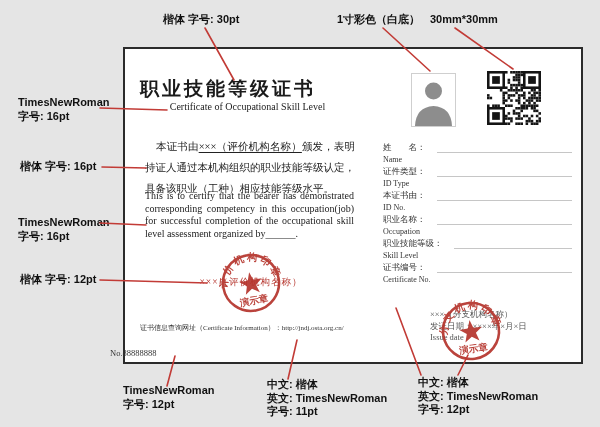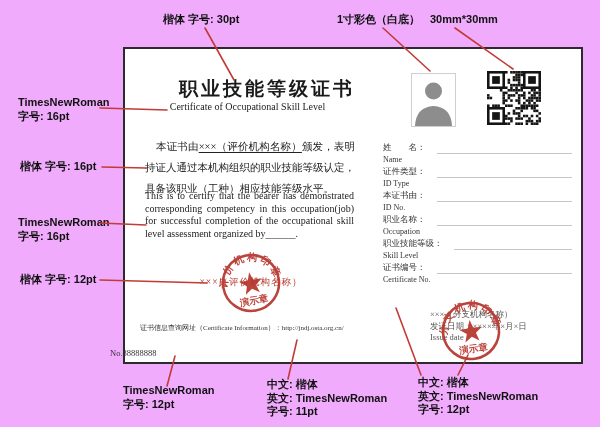--- a/index.html
+++ b/index.html
@@ -1,46 +1,46 @@
 <!DOCTYPE html>
 <html><head>
 <meta charset="utf-8">
 <style>
   html,body{margin:0;padding:0;background:#fff;}
-  #canvas{position:relative;width:600px;height:427px;background:#f0abfc;overflow:hidden;
+  #canvas{position:relative;width:600px;height:427px;background:#e5e5e5;overflow:hidden;
           font-family:"Liberation Sans",sans-serif;}
   
   .ann{position:absolute;color:#111;font-weight:700;font-size:11px;line-height:13.5px;
        font-family:"Liberation Sans",sans-serif;white-space:nowrap;}
   
   #cert{position:absolute;left:123px;top:47px;width:456px;height:313px;
         border:2px solid #2b2b2b;background:#fff;}
   .serif{font-family:"Liberation Serif",serif;}
   .cn{font-family:"Liberation Serif","DejaVu Serif",serif;}
-  #title{position:absolute;left:140px;top:76px;width:215px;text-align:right;
+  #title{position:absolute;left:140px;top:76px;width:215px;text-align:left;
          font-size:19px;letter-spacing:3px;color:#1a1a1a;font-weight:600;}
   #subtitle{position:absolute;left:140px;top:101px;width:215px;text-align:center;
             font-size:10px;color:#222;}
   #body-cn{position:absolute;left:145px;top:136px;width:210px;font-size:10.5px;
            line-height:21px;color:#222;text-align:justify;text-indent:11px;}
   #body-cn .ul{text-decoration:underline;text-underline-offset:2px;}
   #body-en{position:absolute;left:145px;top:190px;width:209px;font-size:10px;
            line-height:12.6px;color:#222;text-align:justify;}
   #org-red{position:absolute;left:145px;top:276px;width:212px;text-align:center;
            font-size:9.5px;color:#b5342c;letter-spacing:1px;}
   .footer-line{position:absolute;left:140px;font-size:7px;color:#333;white-space:nowrap;}
   #cert-no{position:absolute;left:110px;top:348px;font-size:8.5px;color:#333;}
   
   #photo{position:absolute;left:411px;top:73px;width:45px;height:54px;background:#fff;
          border:1px solid #cfcfcf;box-sizing:border-box;}
   #qr{position:absolute;left:487px;top:71px;width:54px;height:54px;}
   
   #fields{position:absolute;left:383px;top:142px;width:189px;}
   .field{height:24px;}
-  .cnrow{display:flex;align-items:flex-end;height:12px;gap:9px;}
+  .cnrow{display:flex;align-items:flex-start;height:12px;gap:9px;}
   .cnlabel{font-size:8.5px;color:#333;white-space:nowrap;
            font-family:"Liberation Serif","DejaVu Serif",serif;}
   .rule{flex:1;border-bottom:1px solid #c6c6c6;height:10px;margin-left:2px;}
   .enlabel{font-size:8px;color:#333;height:12px;line-height:12px;
            font-family:"Liberation Serif",serif;}
   
   #branch{position:absolute;left:430px;top:309px;font-size:8.5px;line-height:11.5px;
           color:#555;white-space:nowrap;font-family:"Liberation Serif","DejaVu Serif",serif;}
   
   .seal{position:absolute;width:64px;height:64px;opacity:.92;}

